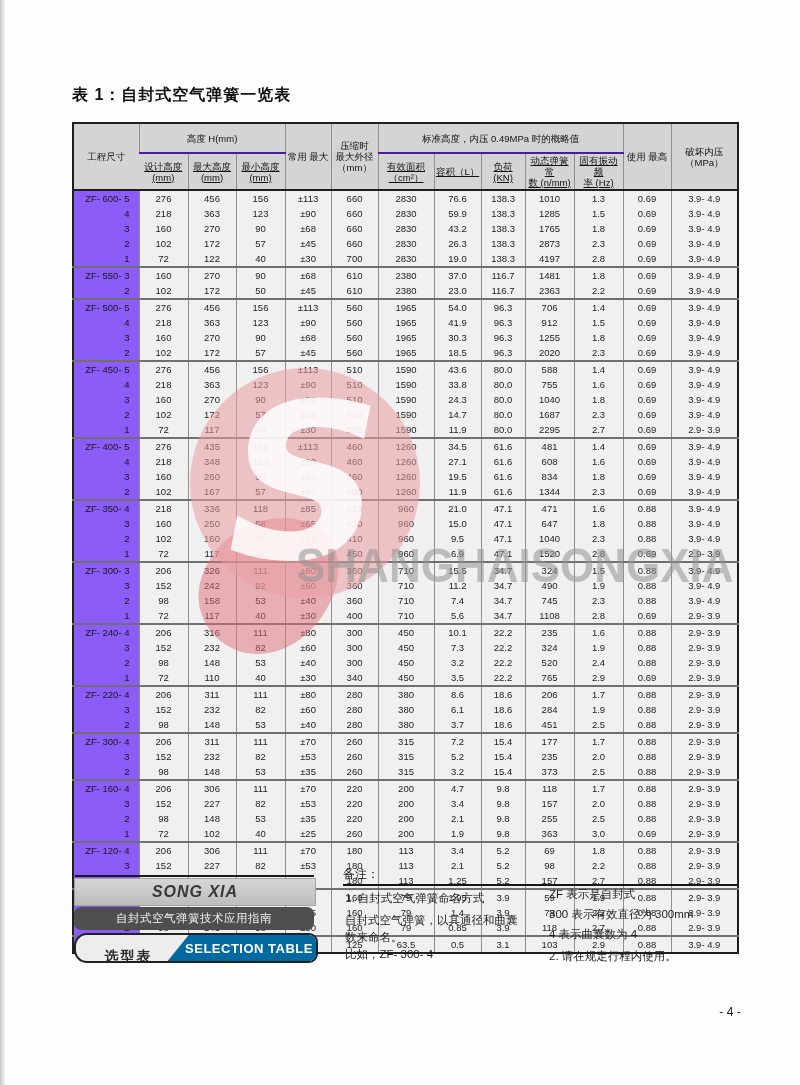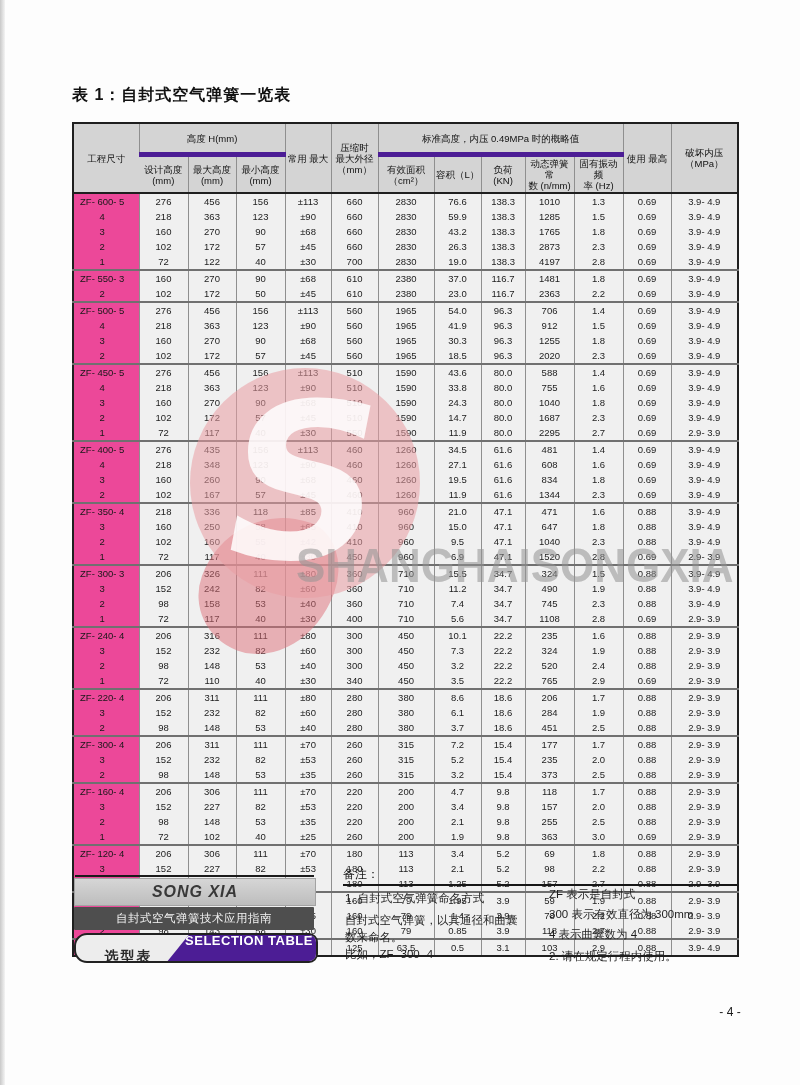--- a/index.html
+++ b/index.html
@@ -24,28 +24,28 @@
     border:2px solid #1f1f1f; background:#f0f0f0;
   }
   .spec-table th, .spec-table td { border-left:1px solid #8f8f8f; overflow:hidden; }
   .spec-table th:first-child, .spec-table td:first-child { border-left:none; }
   .spec-table thead th {
     background:#d4d4d4; font-size:9.5px; font-weight:normal; color:#111;
     text-align:center; vertical-align:middle; line-height:11px; white-space:pre-line;
   }
   .spec-table thead tr.h1 th { height:26px; }
   .spec-table thead tr.h1 th.grp { border-bottom:1px solid #8f8f8f; }
-  .spec-table thead tr.h2 th { height:31px; border-top:5px solid #4c1d95; }
+  .spec-table thead tr.h2 th { height:31px; border-top:2px solid #4c1d95;text-decoration:underline; }
   .spec-table thead { border-bottom:2px solid #1f1f1f; }
   .spec-table tbody td {
     font-size:9.5px; height:13px; line-height:13px; text-align:center;
     background:#f0f0f0; color:#1c1c1c;
   }
   .spec-table tbody td.col-model {
-    background:#ec4899; text-align:center; padding-right:9px; color:#181818;
+    background:#8b5cf6; text-align:right; padding-right:9px; color:#181818;
   }
   .spec-table tbody tr.group-start td { border-top:2px solid #707070; }
   
   .watermark { position:absolute; left:0; top:0; width:800px; height:1085px; pointer-events:none; }
   .wm-circle {
     position:absolute; left:190px; top:368px; width:230px; height:230px;
     border-radius:50%; background:rgba(233,156,162,0.55);
     display:flex; align-items:center; justify-content:center;
   }
   .wm-s {
@@ -71,33 +71,33 @@
   
   .badge-topline { position:absolute; left:75px; top:875px; width:239px; height:2px; background:#1b1b1b; }
   .badge-brand {
     position:absolute; left:74px; top:878px; width:240px; height:26px;
     background:linear-gradient(#d6d6d6,#bdbdbd); border:1px solid #a3a3a3; border-radius:0;
     display:flex; align-items:center; justify-content:center;
     font-size:16px; font-weight:bold; font-style:italic; letter-spacing:1px; color:#383838;
   }
   .badge-guide {
     position:absolute; left:74px; top:907px; width:240px; height:23px;
-    background:#4e4e4e; border-radius:1px;
+    background:#4e4e4e; border-radius:7px;
     display:flex; align-items:center; justify-content:center;
     font-size:11.5px; color:#f4f4f4; letter-spacing:0.5px;
   }
   .badge-selection {
     position:absolute; left:74px; top:933px; width:240px; height:26px;
     background:#ededed; border:2px solid #222; border-radius:13px 9px 9px 13px;
     overflow:hidden;
   }
   .badge-selection .sel-dark {
     position:absolute; right:-2px; top:-2px; height:30px; width:152px;
-    background:#4c1d95; clip-path:polygon(16% 0, 100% 0, 100% 100%, 0 100%);
-    display:flex; align-items:flex-start; justify-content:center;
+    background:#0369a1; clip-path:polygon(16% 0, 100% 0, 100% 100%, 0 100%);
+    display:flex; align-items:center; justify-content:center;
   }
   .sel-dark span { font-size:13px; font-weight:bold; color:#fff; letter-spacing:0.5px; padding-left:14px; }
   .badge-selection .sel-light {
     position:absolute; left:0; top:0; width:105px; height:44px;
     display:flex; align-items:center; justify-content:center;
     font-size:14px; font-weight:bold; color:#2a2a2a; letter-spacing:2px;
   }
   
   .notes-title { position:absolute; left:343px; top:866px; font-size:12px; color:#161616; }
   .notes-rule { position:absolute; left:343px; top:884px; width:394px; height:2px; background:#161616; }

